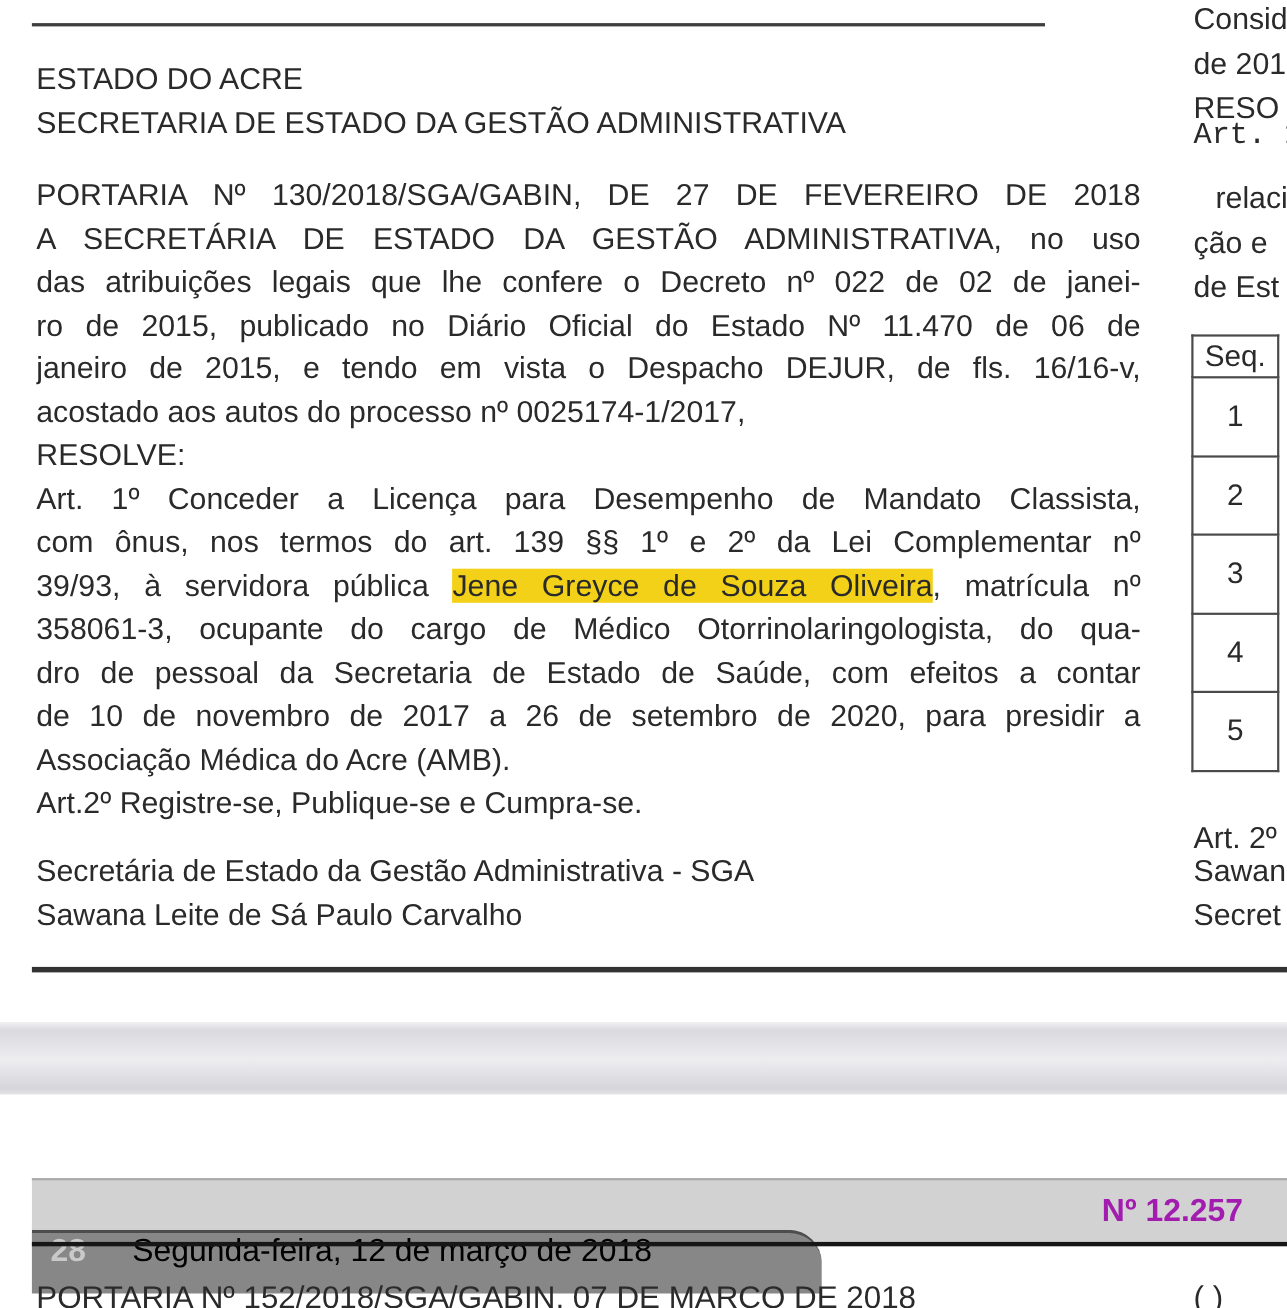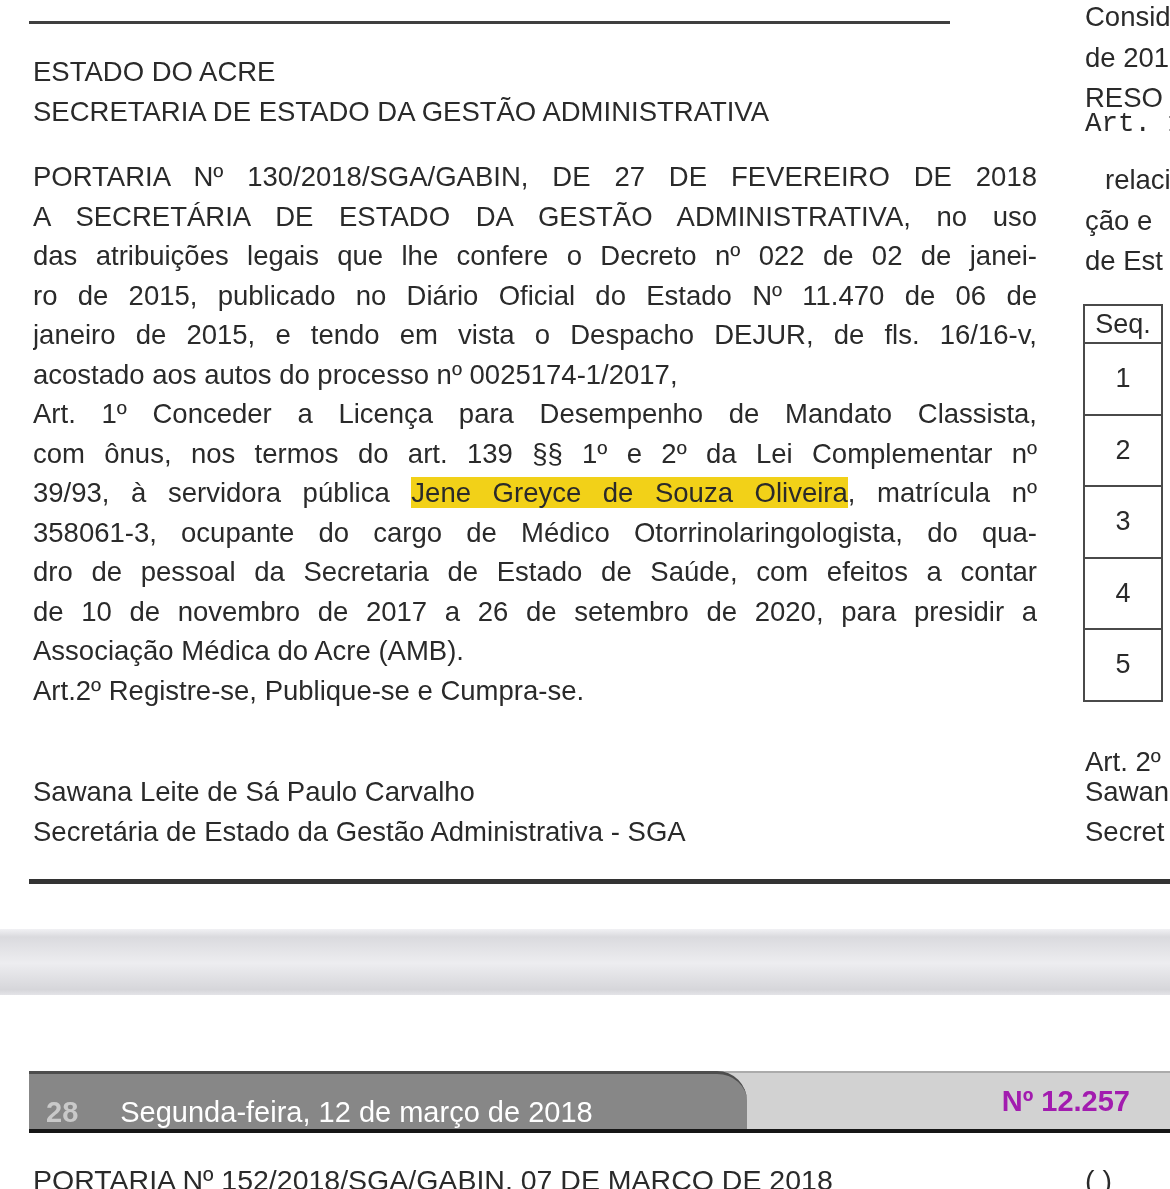--- a/index.html
+++ b/index.html
@@ -33,25 +33,25 @@
 
   
   #gradient-band{position:absolute;left:0;top:929px;width:1170px;height:66px;
     background:linear-gradient(180deg,#f1f1f4 0%,#dadade 12%,#ededf0 52%,#d6d6da 92%,#e4e4e8 100%);}
 
   
   #light-band{position:absolute;left:29px;top:1071px;width:1141px;height:58px;
     background:var(--bar-light,#d2d2d2);border-top:2px solid #ababab;box-sizing:border-box;}
   #issue-number{position:absolute;right:40px;top:0;height:56px;line-height:56px;
     font-weight:bold;font-size:29px;color:#a21caf;}
-  #dark-tab{position:absolute;left:29px;top:1071px;width:718px;height:58px;
+  #dark-tab{position:absolute;left:29px;top:1118px;width:718px;height:58px;
     background:var(--bar-dark,#878787);border-top:3px solid #4d4d4d;box-sizing:border-box;
-    border-top-right-radius:30px;display:flex;align-items:flex-end;}
+    border-top-right-radius:30px;display:flex;align-items:flex-start;}
   #page-number{margin-left:17px;font-weight:bold;font-size:29px;color:var(--pgnum,#c9c9c9);}
-  #bar-date{margin-left:42px;font-size:29px;color:#ffffff;}
+  #bar-date{margin-left:42px;font-size:29px;color:#000000;}
   #bar-underline{position:absolute;left:29px;top:1129px;width:1141px;height:4px;background:#161616;}
 
   
   #bottom-portaria{position:absolute;left:33px;top:1160px;line-height:40px;font-size:28.5px;white-space:nowrap;}
   #bottom-right-frag{position:absolute;left:1085px;top:1160px;line-height:40px;font-size:28.5px;white-space:nowrap;}
 </style>
 </head>
 <body>
 
 <div id="page">
@@ -63,33 +63,34 @@
     <div>SECRETARIA DE ESTADO DA GESTÃO ADMINISTRATIVA</div>
   </div>
 
   <div id="body-block">
       <div class="bline just">PORTARIA Nº 130/2018/SGA/GABIN, DE 27 DE FEVEREIRO DE 2018</div>
       <div class="bline just">A SECRETÁRIA DE ESTADO DA GESTÃO ADMINISTRATIVA, no uso</div>
       <div class="bline just">das atribuições legais que lhe confere o Decreto nº 022 de 02 de janei-</div>
       <div class="bline just">ro de 2015, publicado no Diário Oficial do Estado Nº 11.470 de 06 de</div>
       <div class="bline just">janeiro de 2015, e tendo em vista o Despacho DEJUR, de fls. 16/16-v,</div>
       <div class="bline">acostado aos autos do processo nº 0025174-1/2017,</div>
+      <div class="bline">RESOLVE:</div>
       <div class="bline just">Art. 1º Conceder a Licença para Desempenho de Mandato Classista,</div>
       <div class="bline just">com ônus, nos termos do art. 139 §§ 1º e 2º da Lei Complementar nº</div>
       <div class="bline just"><span>39/93, à servidora pública </span><span class="hl">Jene Greyce de Souza Oliveira</span><span>, matrícula nº</span></div>
       <div class="bline just">358061-3, ocupante do cargo de Médico Otorrinolaringologista, do qua-</div>
       <div class="bline just">dro de pessoal da Secretaria de Estado de Saúde, com efeitos a contar</div>
       <div class="bline just">de 10 de novembro de 2017 a 26 de setembro de 2020, para presidir a</div>
       <div class="bline">Associação Médica do Acre (AMB).</div>
       <div class="bline">Art.2º Registre-se, Publique-se e Cumpra-se.</div>
     </div>
 
   <div id="sig-block">
+    <div>Secretária de Estado da Gestão Administrativa - SGA</div>
     <div>Sawana Leite de Sá Paulo Carvalho</div>
-    <div>Secretária de Estado da Gestão Administrativa - SGA</div>
   </div>
 
   <div class="rule-thick"></div>
 
   <div id="right-frags">
       <div class="rfrag" style="top: -3px;">Consid</div>
       <div class="rfrag" style="top: 37.7px;">de 201</div>
       <div class="rfrag" style="top: 78.4px;">RESO</div>
       <div class="rfrag" style="top: 104px; font-family: Liberation Mono, monospace;">Art. 1º</div>
       <div class="rfrag" style="top: 159.8px; margin-left: 20px;">relacio</div>

